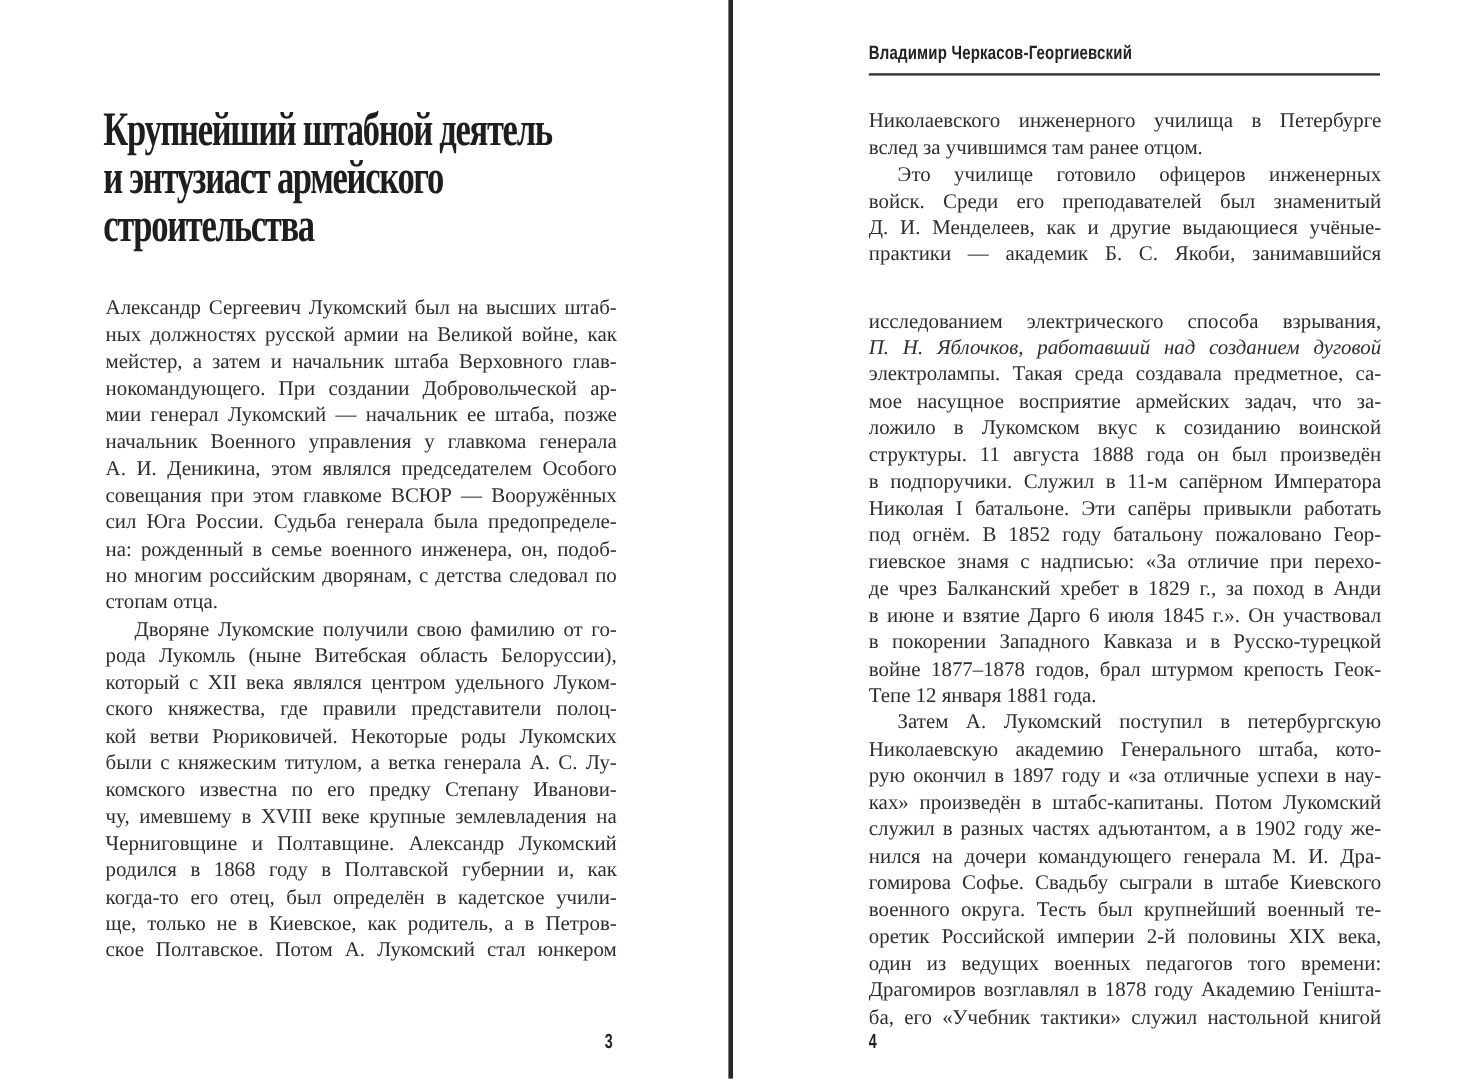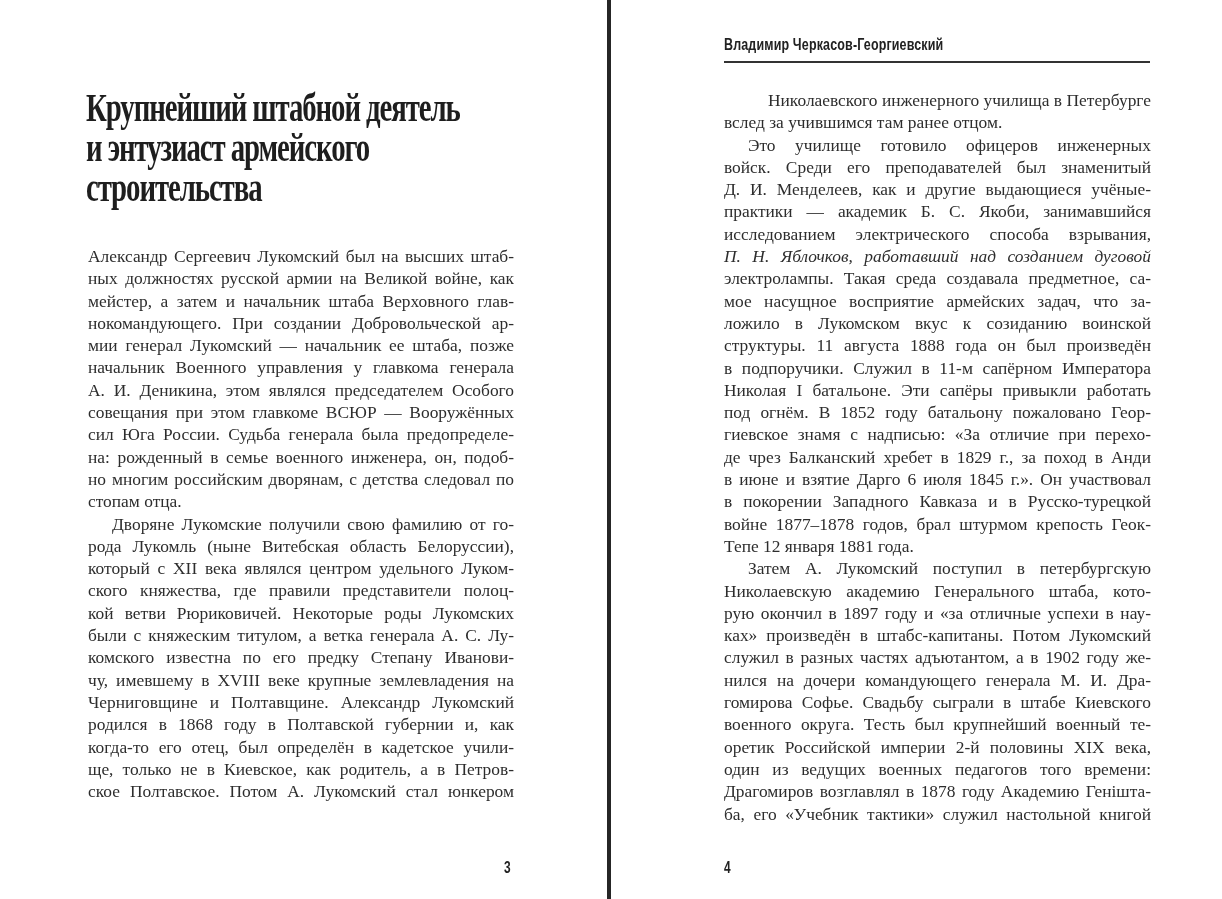--- a/index.html
+++ b/index.html
@@ -145,27 +145,27 @@
     </div>
   <div class="folio folio-left">3</div>
 </div>
 
 <div class="gutter"></div>
 
 <div class="page page-right"></div>
 <div class="running-head">Владимир Черкасов-Георгиевский</div>
 <div class="head-rule"></div>
 <div class="column column-right" id="right-column">
-    <span class="line" style="white-space: normal; margin-left: 44px;">Николаевского инженерного училища в Петербурге</span>
+    <span class="line" style="white-space: normal;">Николаевского инженерного училища в Петербурге</span>
     <span class="line last" style="white-space: nowrap;">вслед за учившимся там ранее отцом.</span>
     <span class="line indent" style="white-space: normal;">Это училище готовило офицеров инженерных</span>
     <span class="line" style="white-space: normal;">войск. Среди его преподавателей был знаменитый</span>
     <span class="line" style="white-space: normal;">Д. И. Менделеев, как и другие выдающиеся учёные-</span>
     <span class="line" style="white-space: normal;">практики — академик Б. С. Якоби, занимавшийся</span>
-    <span class="line" style="white-space: normal;">исследованием электрического способа взрывания,</span>
+    <span class="line" style="white-space: normal; margin-top: 33px;">исследованием электрического способа взрывания,</span>
     <span class="line" style="white-space: normal; font-style: italic;">П. Н. Яблочков, работавший над созданием дуговой</span>
     <span class="line" style="white-space: normal;">электролампы. Такая среда создавала предметное, са-</span>
     <span class="line" style="white-space: normal;">мое насущное восприятие армейских задач, что за-</span>
     <span class="line" style="white-space: normal;">ложило в Лукомском вкус к созиданию воинской</span>
     <span class="line" style="white-space: normal;">структуры. 11 августа 1888 года он был произведён</span>
     <span class="line" style="white-space: normal;">в подпоручики. Служил в 11-м сапёрном Императора</span>
     <span class="line" style="white-space: normal;">Николая I батальоне. Эти сапёры привыкли работать</span>
     <span class="line" style="white-space: normal;">под огнём. В 1852 году батальону пожаловано Геор-</span>
     <span class="line" style="white-space: normal;">гиевское знамя с надписью: «За отличие при перехо-</span>
     <span class="line" style="white-space: normal;">де чрез Балканский хребет в 1829 г., за поход в Анди</span>

